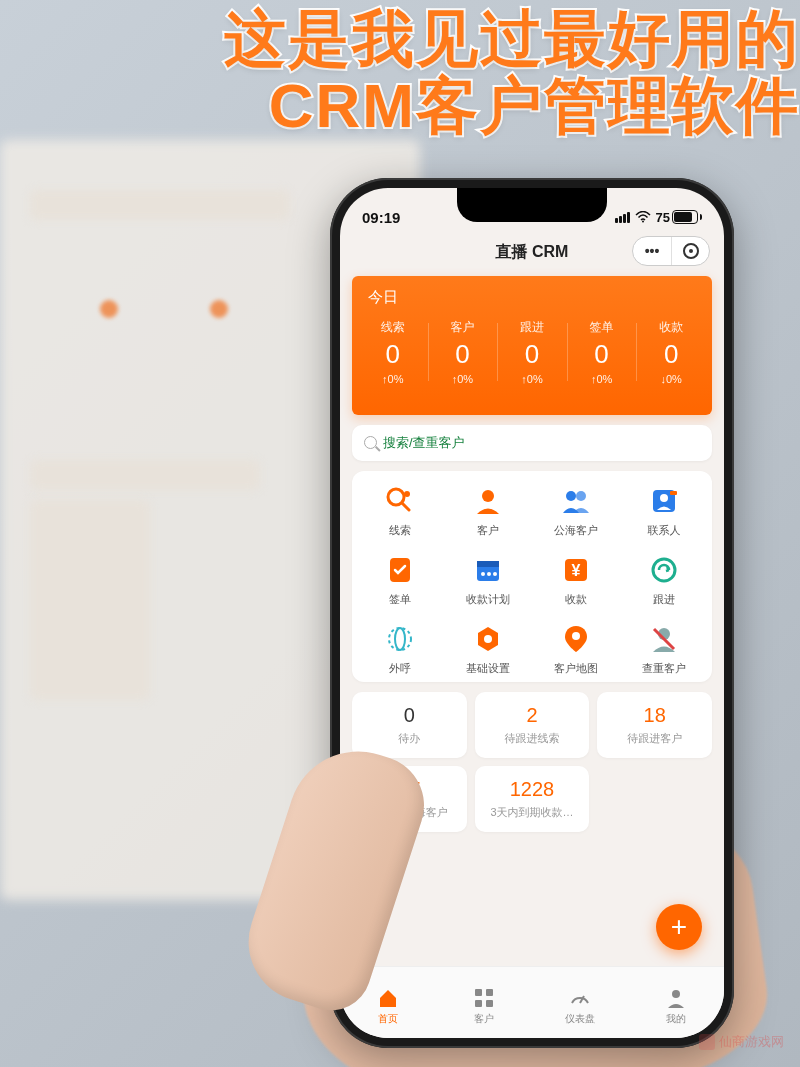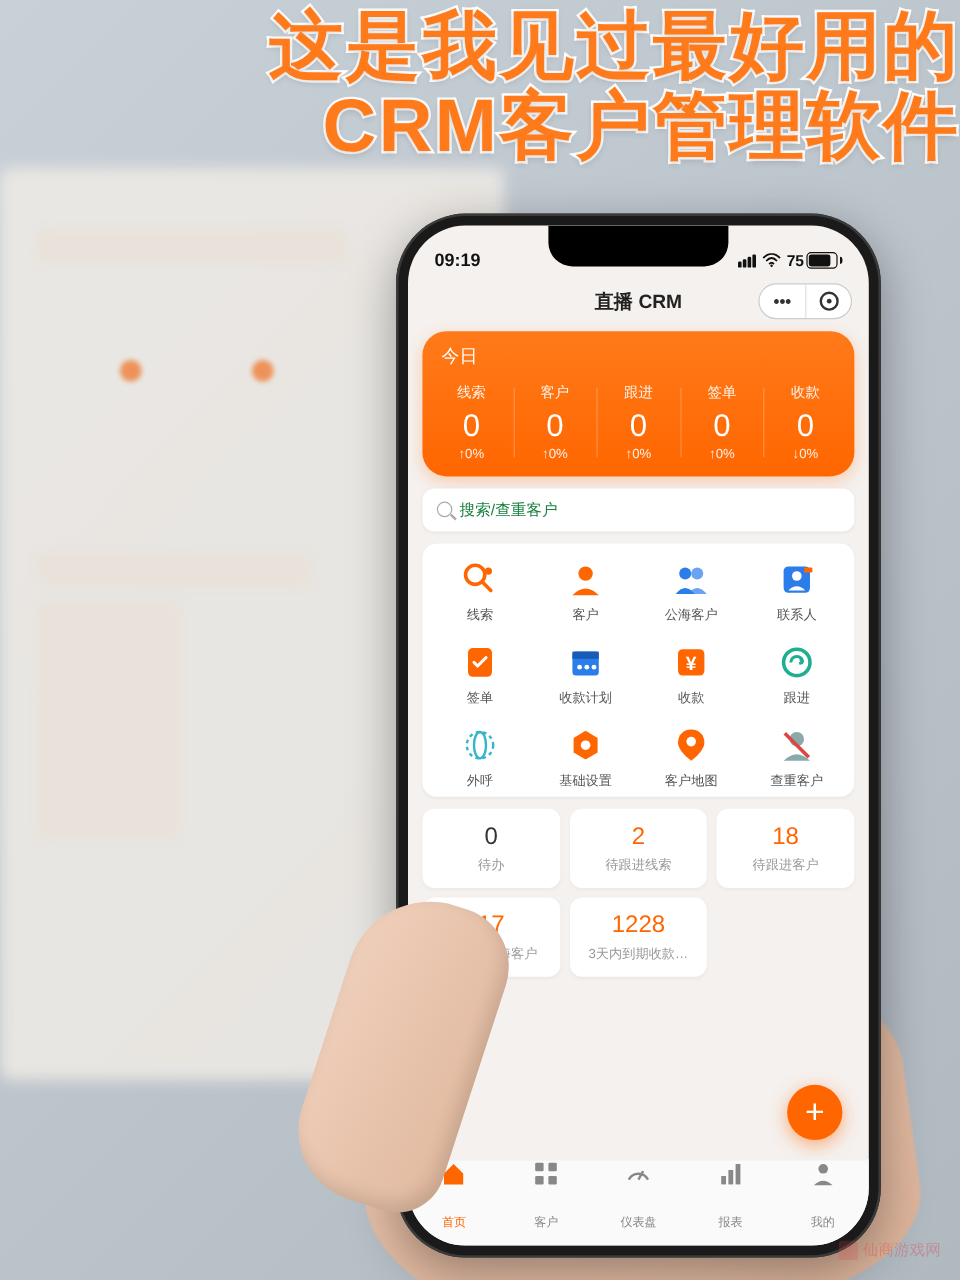--- a/index.html
+++ b/index.html
@@ -81,23 +81,23 @@
     position:relative; font-size:16px; font-weight:600; color:#222;
   }
   .nav-right{position:absolute;right:14px;top:4px;display:flex;align-items:center;gap:0;
     border:1px solid #ccc;border-radius:18px;height:30px;overflow:hidden;background:#fff;}
   .nav-btn{width:38px;height:30px;display:flex;align-items:center;justify-content:center;font-size:14px;color:#333;}
   .nav-btn + .nav-btn{border-left:1px solid #e0e0e0;}
   .target-ic{width:16px;height:16px;border:2px solid #333;border-radius:50%;position:relative;}
   .target-ic::after{content:"";position:absolute;top:50%;left:50%;width:4px;height:4px;background:#333;border-radius:50%;transform:translate(-50%,-50%);}
   
   .today-card{
-    margin:4px 12px 10px; border-radius:20px; overflow:hidden;
+    margin:4px 12px 10px; border-radius:6px; overflow:hidden;
     background: linear-gradient(180deg,#ff7a1a 0%, #ff6600 100%);
-    color:#fff; padding:12px 6px 10px;
+    color:#fff; padding:12px 6px 28px;
     box-shadow: 0 4px 12px rgba(255,102,0,.25);
   }
   .today-title{font-size:15px;font-weight:500;padding:0 10px 10px;}
   .stats-row{display:flex;}
   .stat{flex:1;text-align:center;position:relative;padding:2px 0;}
   .stat + .stat::before{content:"";position:absolute;left:0;top:6px;bottom:6px;width:1px;background:rgba(255,255,255,.25);}
   .stat-label{font-size:12px;opacity:.9;margin-bottom:4px;}
   .stat-val{font-size:26px;font-weight:300;line-height:1.1;}
   .stat-delta{font-size:11px;opacity:.9;margin-top:4px;}
   
@@ -125,21 +125,21 @@
   .tile-lab{font-size:11px;color:#999;white-space:nowrap;overflow:hidden;text-overflow:ellipsis;}
   .tiles2{margin:8px 12px 0;display:grid;grid-template-columns:repeat(3,1fr);gap:8px;}
   .tiles2 .tile:last-child{visibility:hidden;}
   
   .fab{position:absolute;right:22px;bottom:88px;width:46px;height:46px;border-radius:50%;
     background:#ff6600;color:#fff;font-size:28px;display:flex;align-items:center;justify-content:center;
     box-shadow:0 4px 14px rgba(255,102,0,.5);}
   
   .tabbar{position:absolute;bottom:0;left:0;right:0;height:72px;background:#fafafa;
     border-top:1px solid #eee;display:flex;padding-bottom:12px;}
-  .tab{flex:1;display:flex;flex-direction:column;align-items:center;justify-content:space-between;gap:3px;
+  .tab{flex:1;display:flex;flex-direction:column;align-items:center;justify-content:flex-end;gap:3px;
     font-size:10px;color:#888;}
   .tab.active{color:#ff6600;}
   .tab-ic{width:22px;height:22px;display:flex;align-items:center;justify-content:center;}
   
   svg{display:block;}
   
   .hand{
     position:absolute;bottom:-30px;left:300px;width:460px;height:280px;
     background: radial-gradient(ellipse at 40% 20%, #f4d7c4 0%, #e8c0a8 50%, #d9b096 100%);
     border-radius:60% 40% 30% 50%;
@@ -425,30 +425,20 @@
             <svg width="22" height="22">
               <path d="M3 16 A9 9 0 0 1 19 16" stroke="#888" stroke-width="2" fill="none"></path>
               <line x1="11" y1="16" x2="15" y2="9" stroke="#888" stroke-width="2"></line>
             </svg>
           </div>
         <span>仪表盘</span>
       </div>
       <div class="tab">
         <div class="tab-ic">
             <svg width="20" height="20">
-              <rect x="2" y="12" width="4" height="7" fill="#888"></rect>
-              <rect x="8" y="7" width="4" height="12" fill="#888"></rect>
-              <rect x="14" y="2" width="4" height="17" fill="#888"></rect>
-            </svg>
-          </div>
-        <span>报表</span>
-      </div>
-      <div class="tab">
-        <div class="tab-ic">
-            <svg width="20" height="20">
               <circle cx="10" cy="6" r="4" fill="#888"></circle>
               <path d="M2 20 Q10 12 18 20 Z" fill="#888"></path>
             </svg>
           </div>
         <span>我的</span>
       </div>
     </div>
 
   </div>
 </div>

